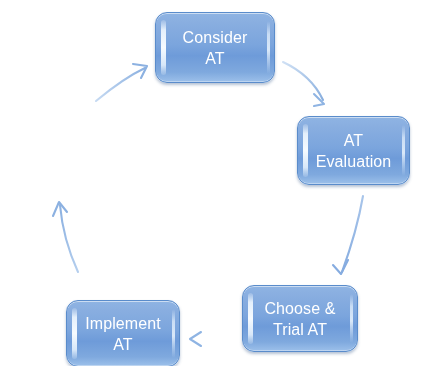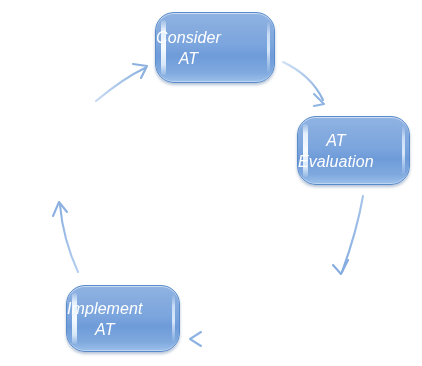--- a/index.html
+++ b/index.html
@@ -21,38 +21,37 @@
     position: absolute;
     left: 0;
     top: 0;
     width: 422px;
     height: 366px;
     pointer-events: none;
   }
   .node {
     position: absolute;
     box-sizing: border-box;
-    border-radius: 19px;
+    border-radius: 12px;
     border: 1px solid #5a8ccb;
     background: linear-gradient(to bottom,
         #8fb4e3 0%,
         #89aee0 14%,
         #7ba5dd 46%,
         #6e9bd9 62%,
         #7fa9de 86%,
         #9cc0ea 100%);
     box-shadow:
       0 2px 3px rgba(90,120,160,0.45),
       inset 0 1px 0 rgba(255,255,255,0.55),
       inset 0 -1px 0 rgba(255,255,255,0.35);
     display: flex;
     align-items: center;
-    justify-content: flex-start;
+    justify-content: center;
     z-index: 2;
-    font-style: italic;
   }
   
   .node::before {
     content: "";
     position: absolute;
     left: 5px;
     top: 7px;
     bottom: 7px;
     width: 5px;
     border-radius: 3px;
@@ -149,20 +148,24 @@
   <div class="node" style="left:155px; top:12px; width:120px; height:71px;">
     <span class="node-label">Consider
 AT</span>
   </div>
 
   <div class="node" style="left:297px; top:116px; width:113px; height:69px;">
     <span class="node-label">AT
 Evaluation</span>
   </div>
 
+  <div class="node" style="left:242px; top:285px; width:116px; height:67px;">
+    <span class="node-label">Choose &amp;
+Trial AT</span>
+  </div>
 
-  <div class="node" style="left:66px; top:285px; width:114px; height:67px;">
+  <div class="node" style="left:66px; top:300px; width:114px; height:67px;">
     <span class="node-label">Implement
 AT</span>
   </div>
 
 
 </div>
 
 </body></html>

